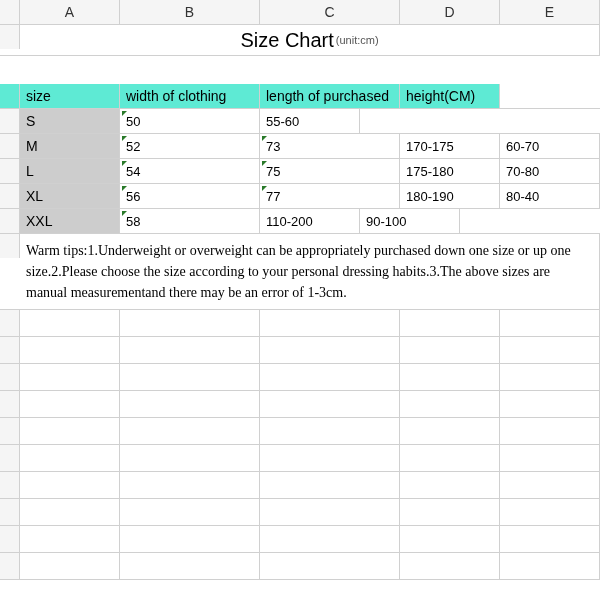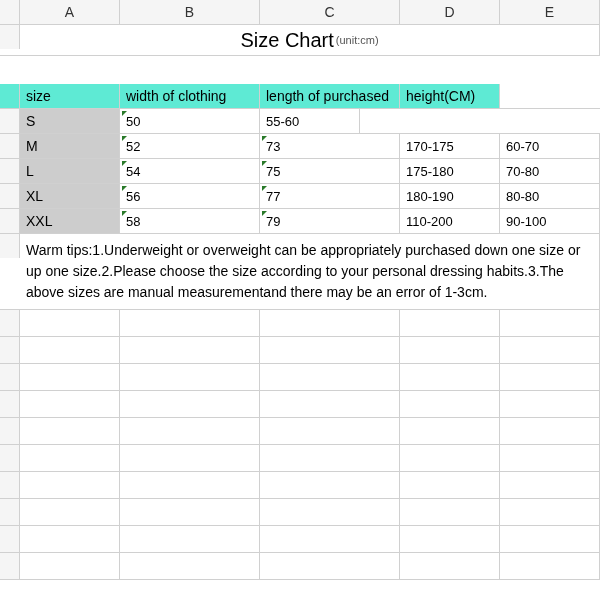--- a/index.html
+++ b/index.html
@@ -79,20 +79,21 @@
       border-right: 5px solid transparent;
     }
     .tips-row .merged {
       flex: 1;
       height: auto;
       padding: 6px;
       white-space: normal;
       line-height: 1.5;
       font-size: 14px;
       color: #000;
+      font-family: Liberation Serif, serif;
     }
     .empty-row .cell {
       height: 26px;
     }
   </style>
 </head>
 <body>
 
 <div class="sheet">
 
@@ -142,27 +143,26 @@
     <div class="cell col-c tick">75</div>
     <div class="cell col-d">175-180</div>
     <div class="cell col-e">70-80</div>
   </div>
   <div class="row">
     <div class="cell col-rowhead rowhead"></div>
     <div class="cell col-a size-cell">XL</div>
     <div class="cell col-b tick">56</div>
     <div class="cell col-c tick">77</div>
     <div class="cell col-d">180-190</div>
-    <div class="cell col-e">80-80</div>
+    <div class="cell col-e">80-40</div>
   </div>
   <div class="row">
     <div class="cell col-rowhead rowhead"></div>
     <div class="cell col-a size-cell">XXL</div>
     <div class="cell col-b tick">58</div>
-    <div class="cell col-c tick">79</div>
     <div class="cell col-d">110-200</div>
     <div class="cell col-e">90-100</div>
   </div>
 
   <div class="row tips-row">
     <div class="cell col-rowhead rowhead"></div>
     <div class="cell merged">Warm tips:1.Underweight or overweight can be appropriately purchased down one size or up one size.2.Please choose the size according to your personal dressing habits.3.The above sizes are manual measurementand there may be an error of 1-3cm.</div>
   </div>
 
   <div class="row empty-row">

